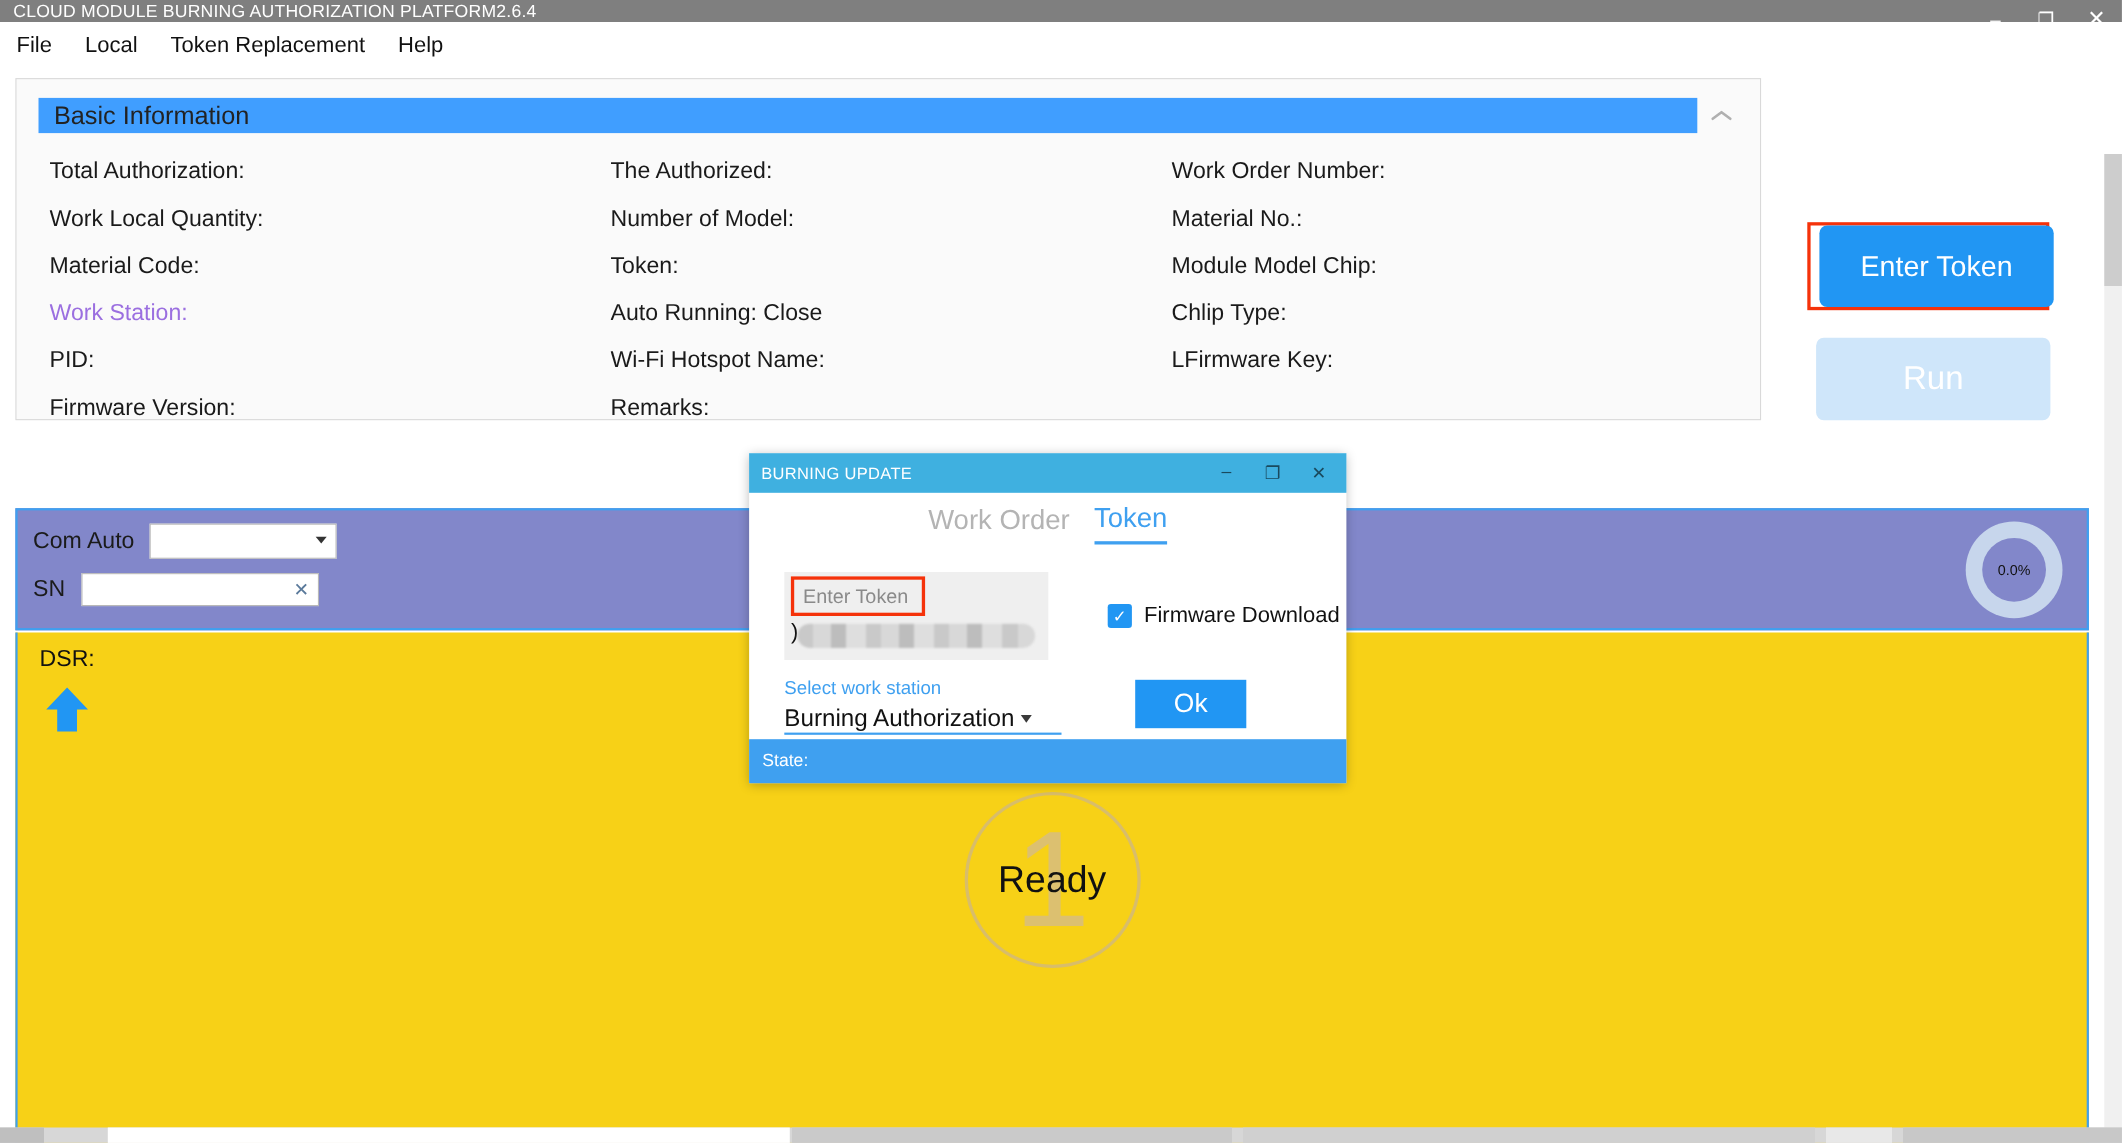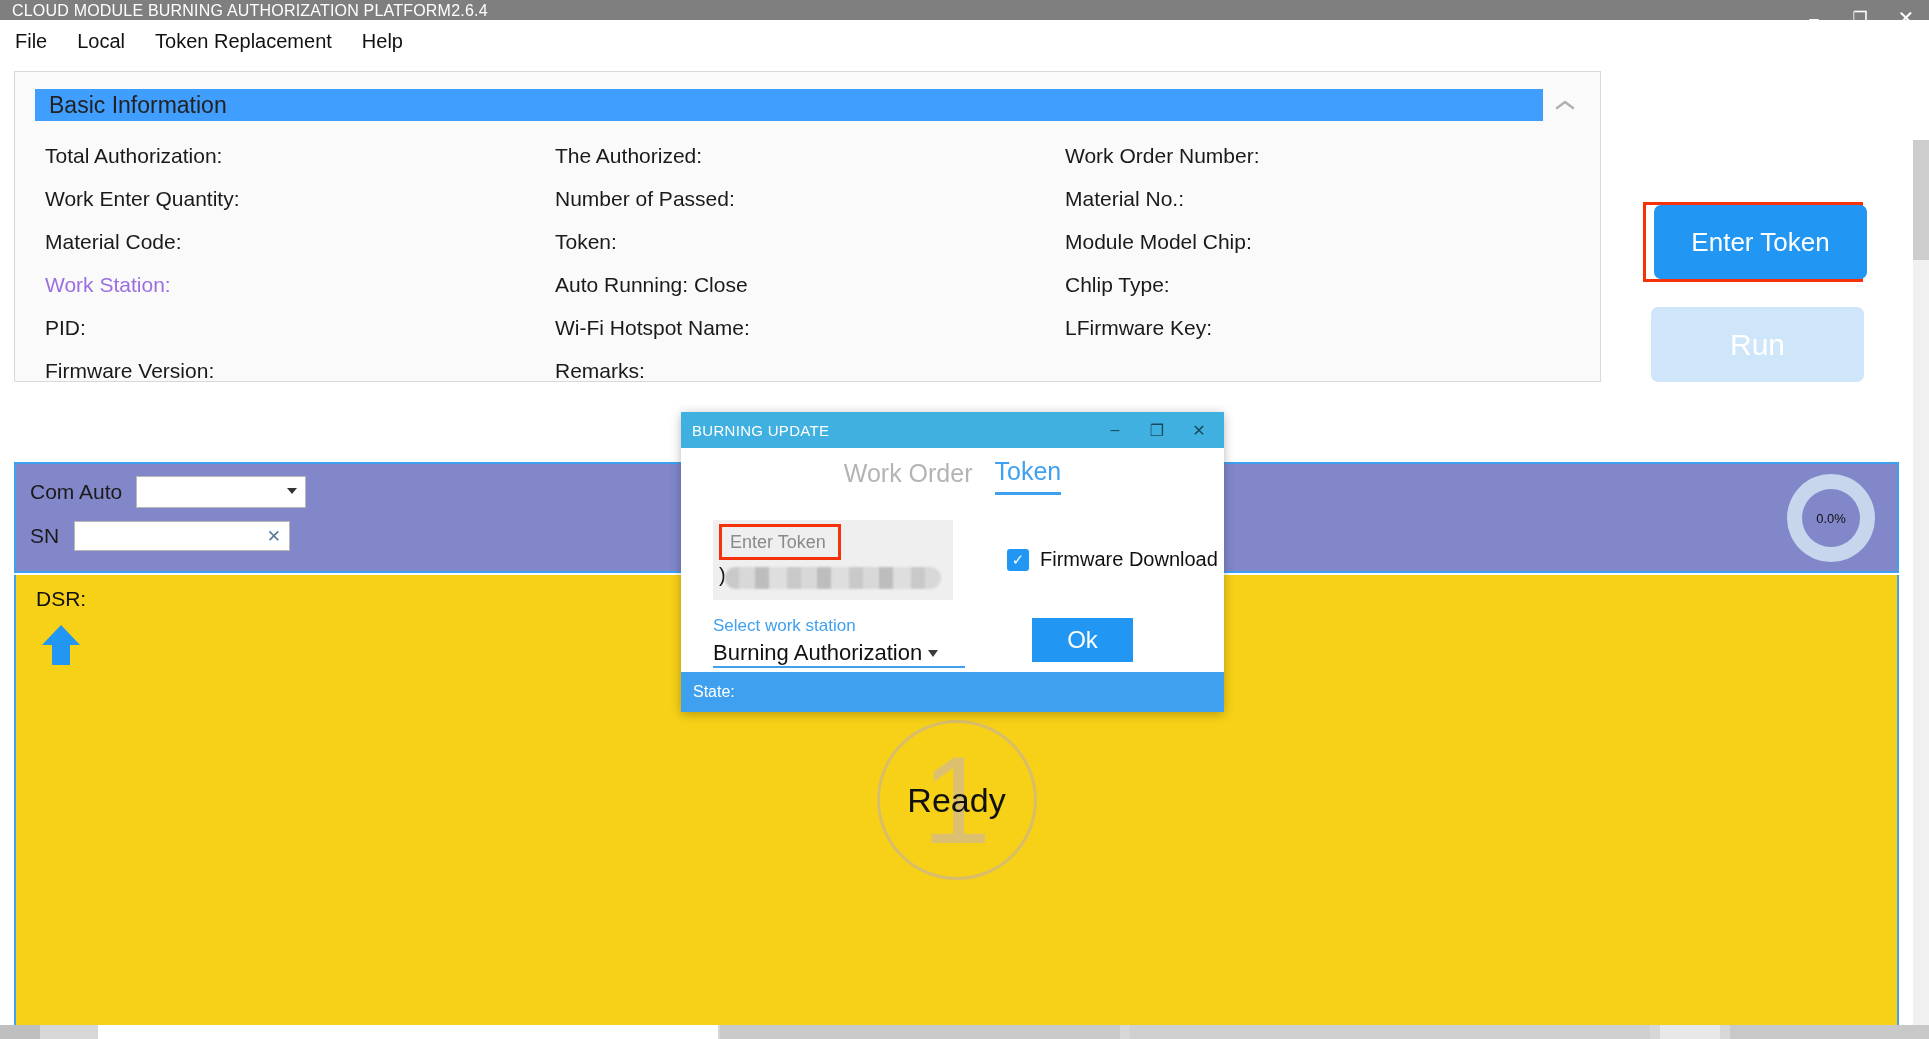--- a/index.html
+++ b/index.html
@@ -253,22 +253,22 @@
     <div class="collapse-chevron">
       <svg width="20" height="12" viewBox="0 0 20 12">
           <polyline points="2,9 10,3 18,9" fill="none" stroke="#b0b0b0" stroke-width="2.4" stroke-linecap="round" stroke-linejoin="round"></polyline>
         </svg>
     </div>
     <div class="info-grid">
       <div class="info-cell">Total Authorization:</div>
       <div class="info-cell">The Authorized:</div>
       <div class="info-cell">Work Order Number:</div>
 
-      <div class="info-cell">Work Enter Quantity:</div>
-      <div class="info-cell">Number of Passed:</div>
+      <div class="info-cell">Work Local Quantity:</div>
+      <div class="info-cell">Number of Model:</div>
       <div class="info-cell">Material No.:</div>
 
       <div class="info-cell">Material Code:</div>
       <div class="info-cell">Token:</div>
       <div class="info-cell">Module Model Chip:</div>
 
       <div class="info-cell purple">Work Station:</div>
       <div class="info-cell">Auto Running: Close</div>
       <div class="info-cell">Chlip Type:</div>
 

